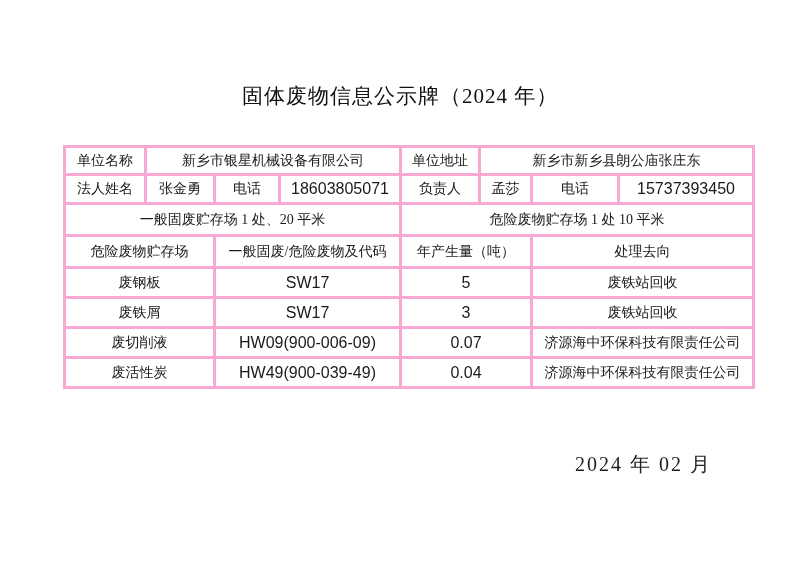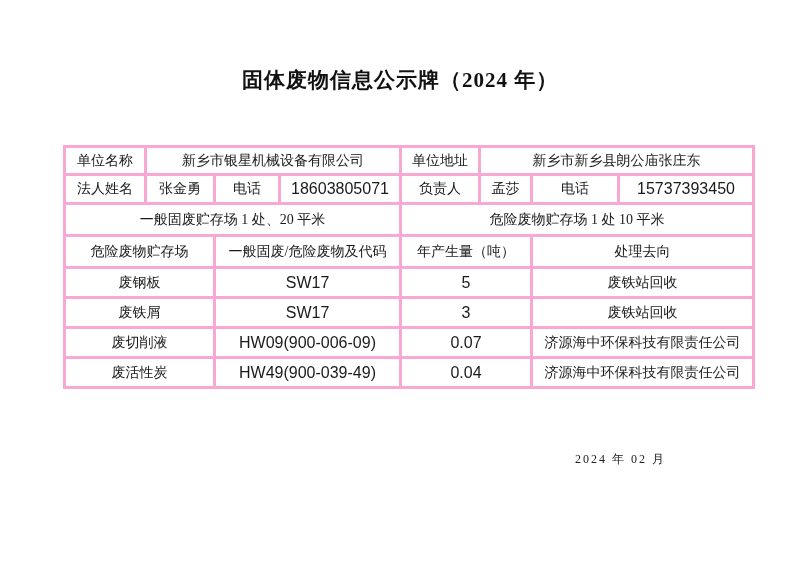--- a/index.html
+++ b/index.html
@@ -6,26 +6,26 @@
   html, body { width: 800px; height: 565px; }
   body {
     position: relative;
     background: #ffffff;
     font-family: "Liberation Serif", "DejaVu Serif", serif;
     color: #1a1a1a;
     overflow: hidden;
   }
   .doc-title {
     position: absolute;
-    top: 66px;
+    top: 82px;
     left: 0;
     width: 800px;
     text-align: center;
     font-size: 21px;
-    font-weight: bold;
+    font-weight: normal;
     letter-spacing: 1px;
     color: #111111;
   }
   table.notice-table {
     position: absolute;
     left: 63px;
     top: 145px;
     width: 689px;
     border-collapse: collapse;
     table-layout: fixed;
@@ -43,21 +43,21 @@
   td.num { font-family: "Liberation Sans", "DejaVu Sans", sans-serif; font-size: 16px; }
   tr.r1 td { height: 28px; }
   tr.r2 td { height: 29px; }
   tr.r3 td { height: 32px; }
   tr.r4 td { height: 32px; }
   tr.rw td { height: 30px; }
   .doc-date {
     position: absolute;
     left: 575px;
     top: 451px;
-    font-size: 12px;
+    font-size: 20px;
     letter-spacing: 2px;
     color: #222222;
   }
 </style>
 </head>
 <body>
 
 <div class="doc-title">固体废物信息公示牌（2024 年）</div>
 
 <table class="notice-table">

